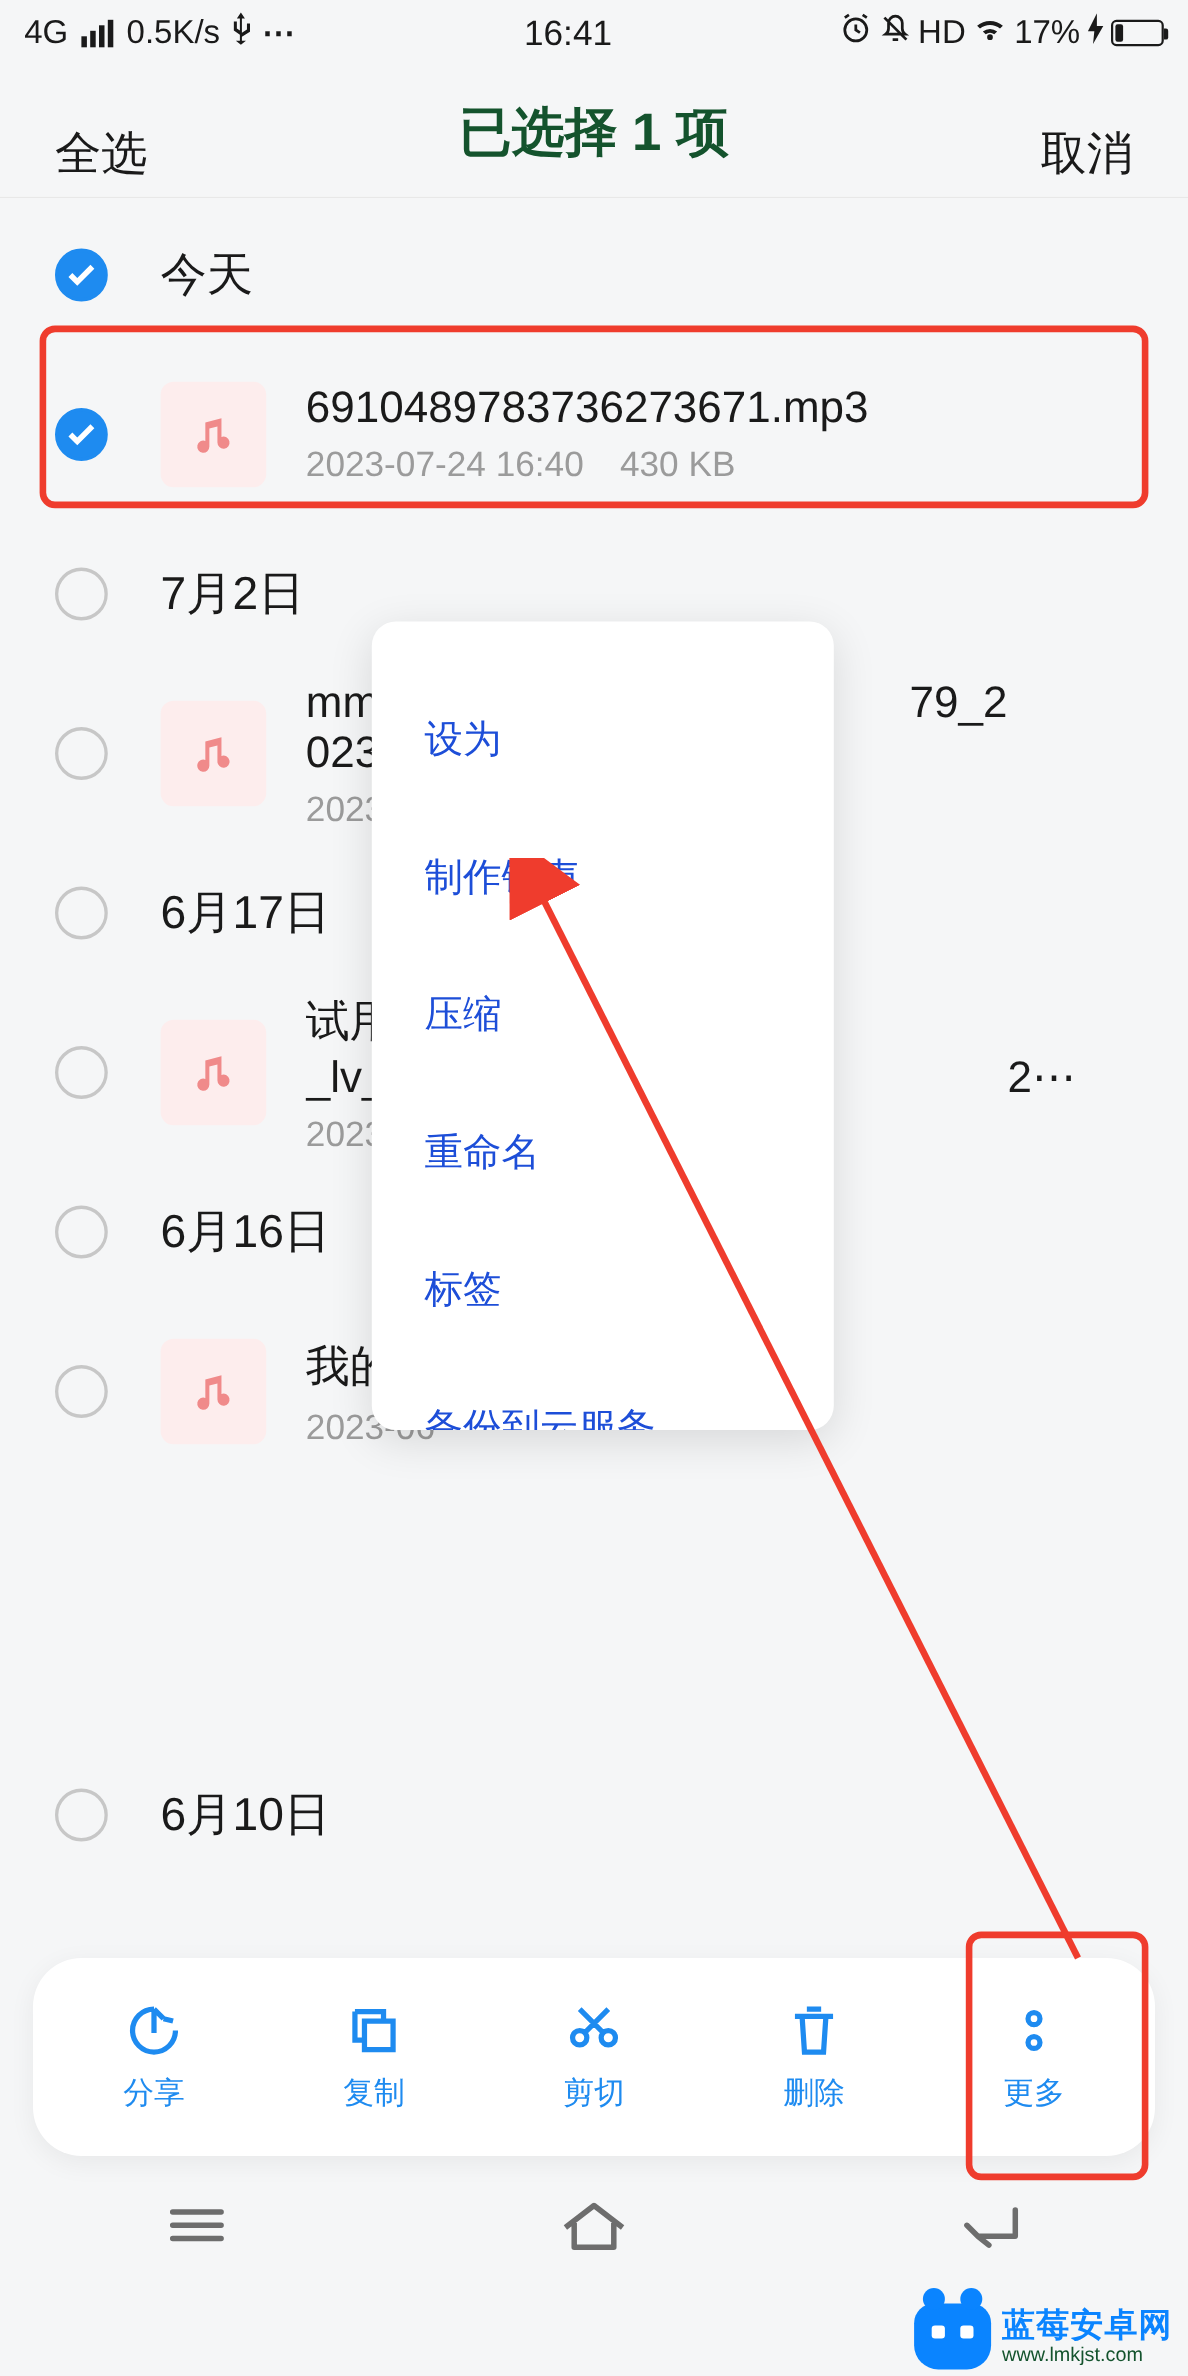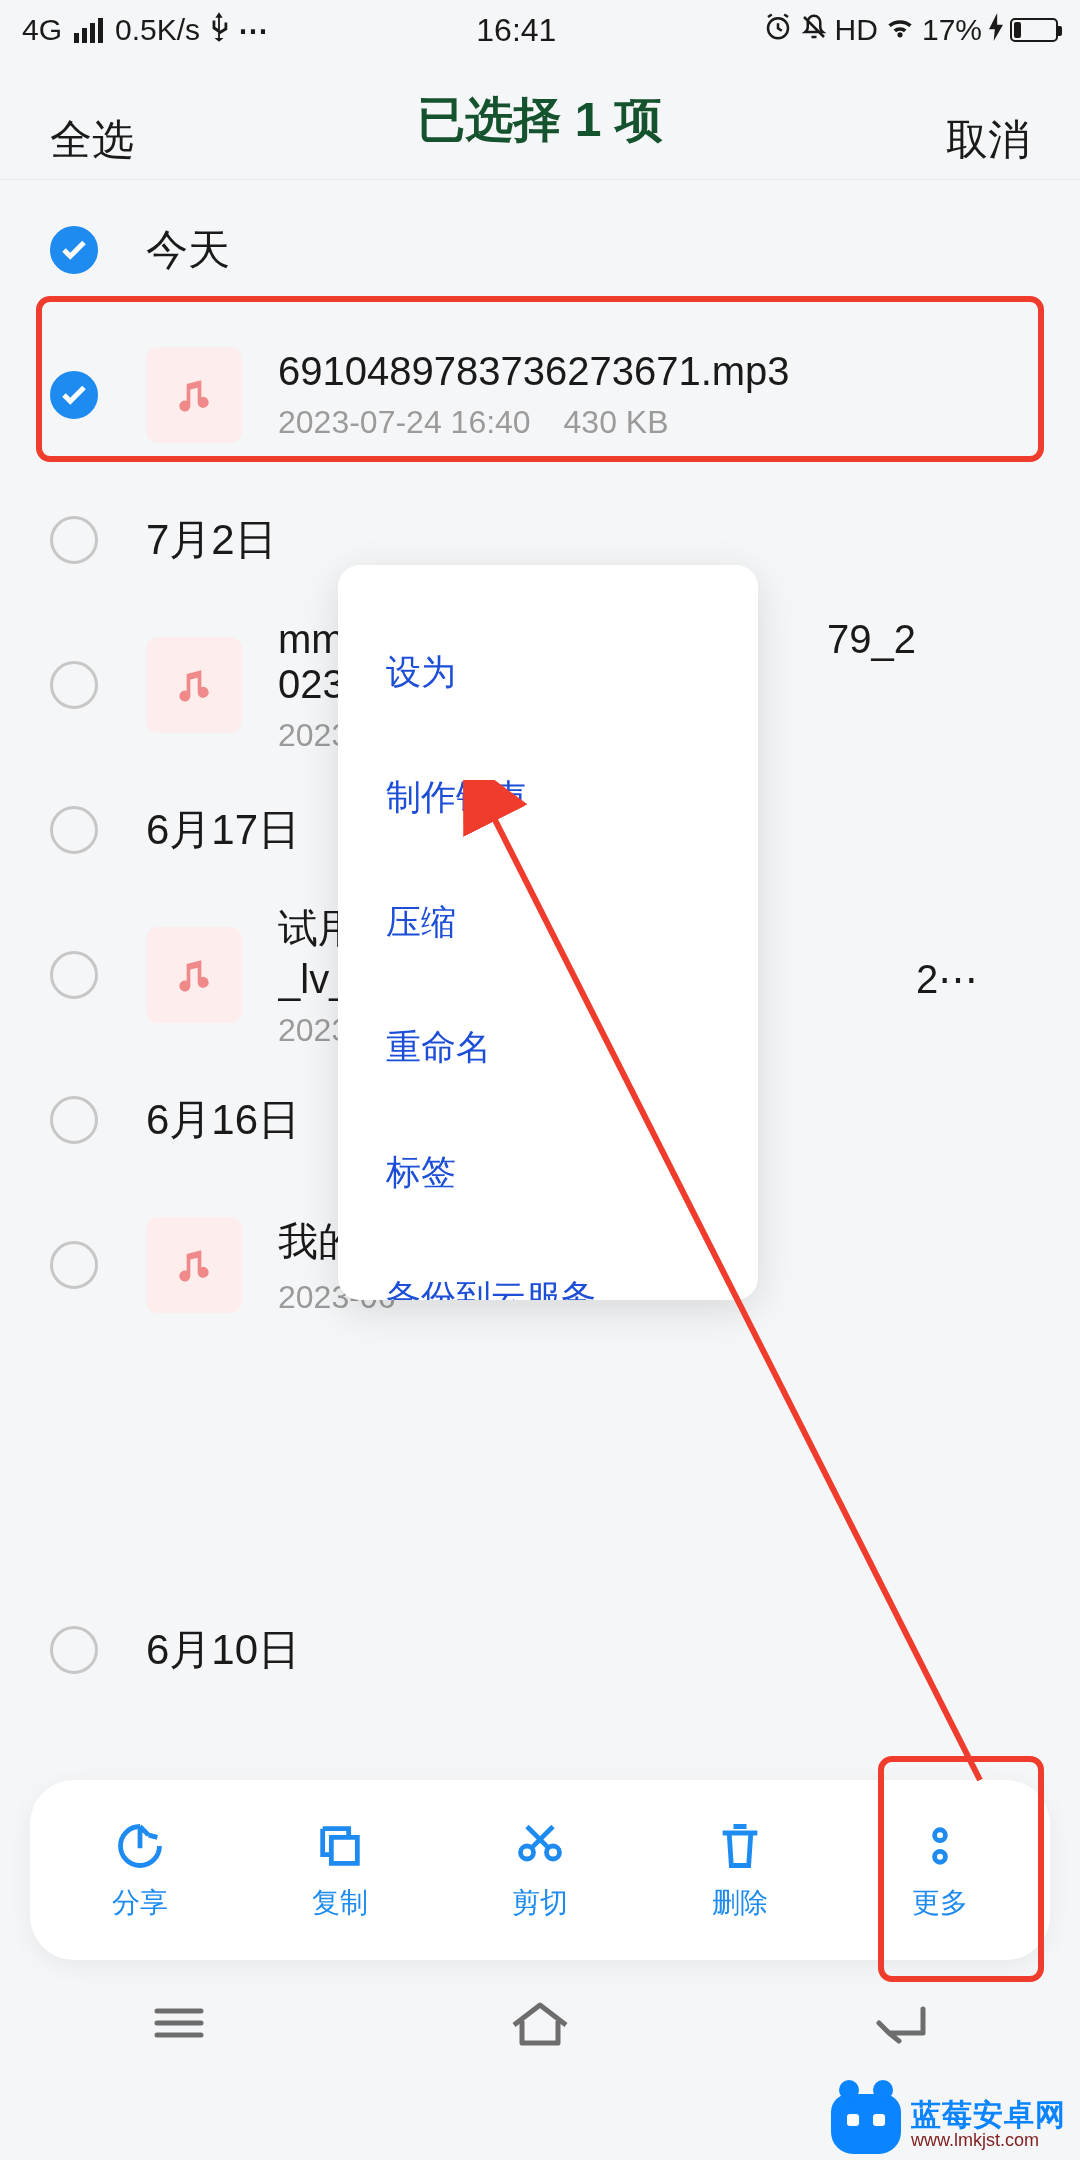--- a/index.html
+++ b/index.html
@@ -153,21 +153,21 @@
   }
   .watermark .wm-logo::before, .watermark .wm-logo::after {
     content:""; position:absolute; top:-14px; width:20px; height:20px; background:#0a84ff; border-radius:50%;
   }
   .watermark .wm-logo::before { left:8px; }
   .watermark .wm-logo::after { right:8px; }
   .watermark .wm-eyes { position:absolute; top:20px; left:0; right:0; display:flex; justify-content:center; gap:14px; }
   .watermark .wm-eyes span { width:12px; height:12px; background:#fff; border-radius:3px; }
   .watermark .wm-text { display:flex; flex-direction:column; line-height:1.1; }
   .watermark .wm-title { color:#0a84ff; font-weight:700; font-size:30px; letter-spacing:1px; }
-  .watermark .wm-url { color:#7f1d1d; font-size:18px; }
+  .watermark .wm-url { color:#14532d; font-size:18px; }
 </style>
 </head>
 <body>
 
 <div class="status-bar">
   <div class="status-left">
     <span>4G</span>
     <span class="signal-bars">
         <span></span>
         <span></span>

